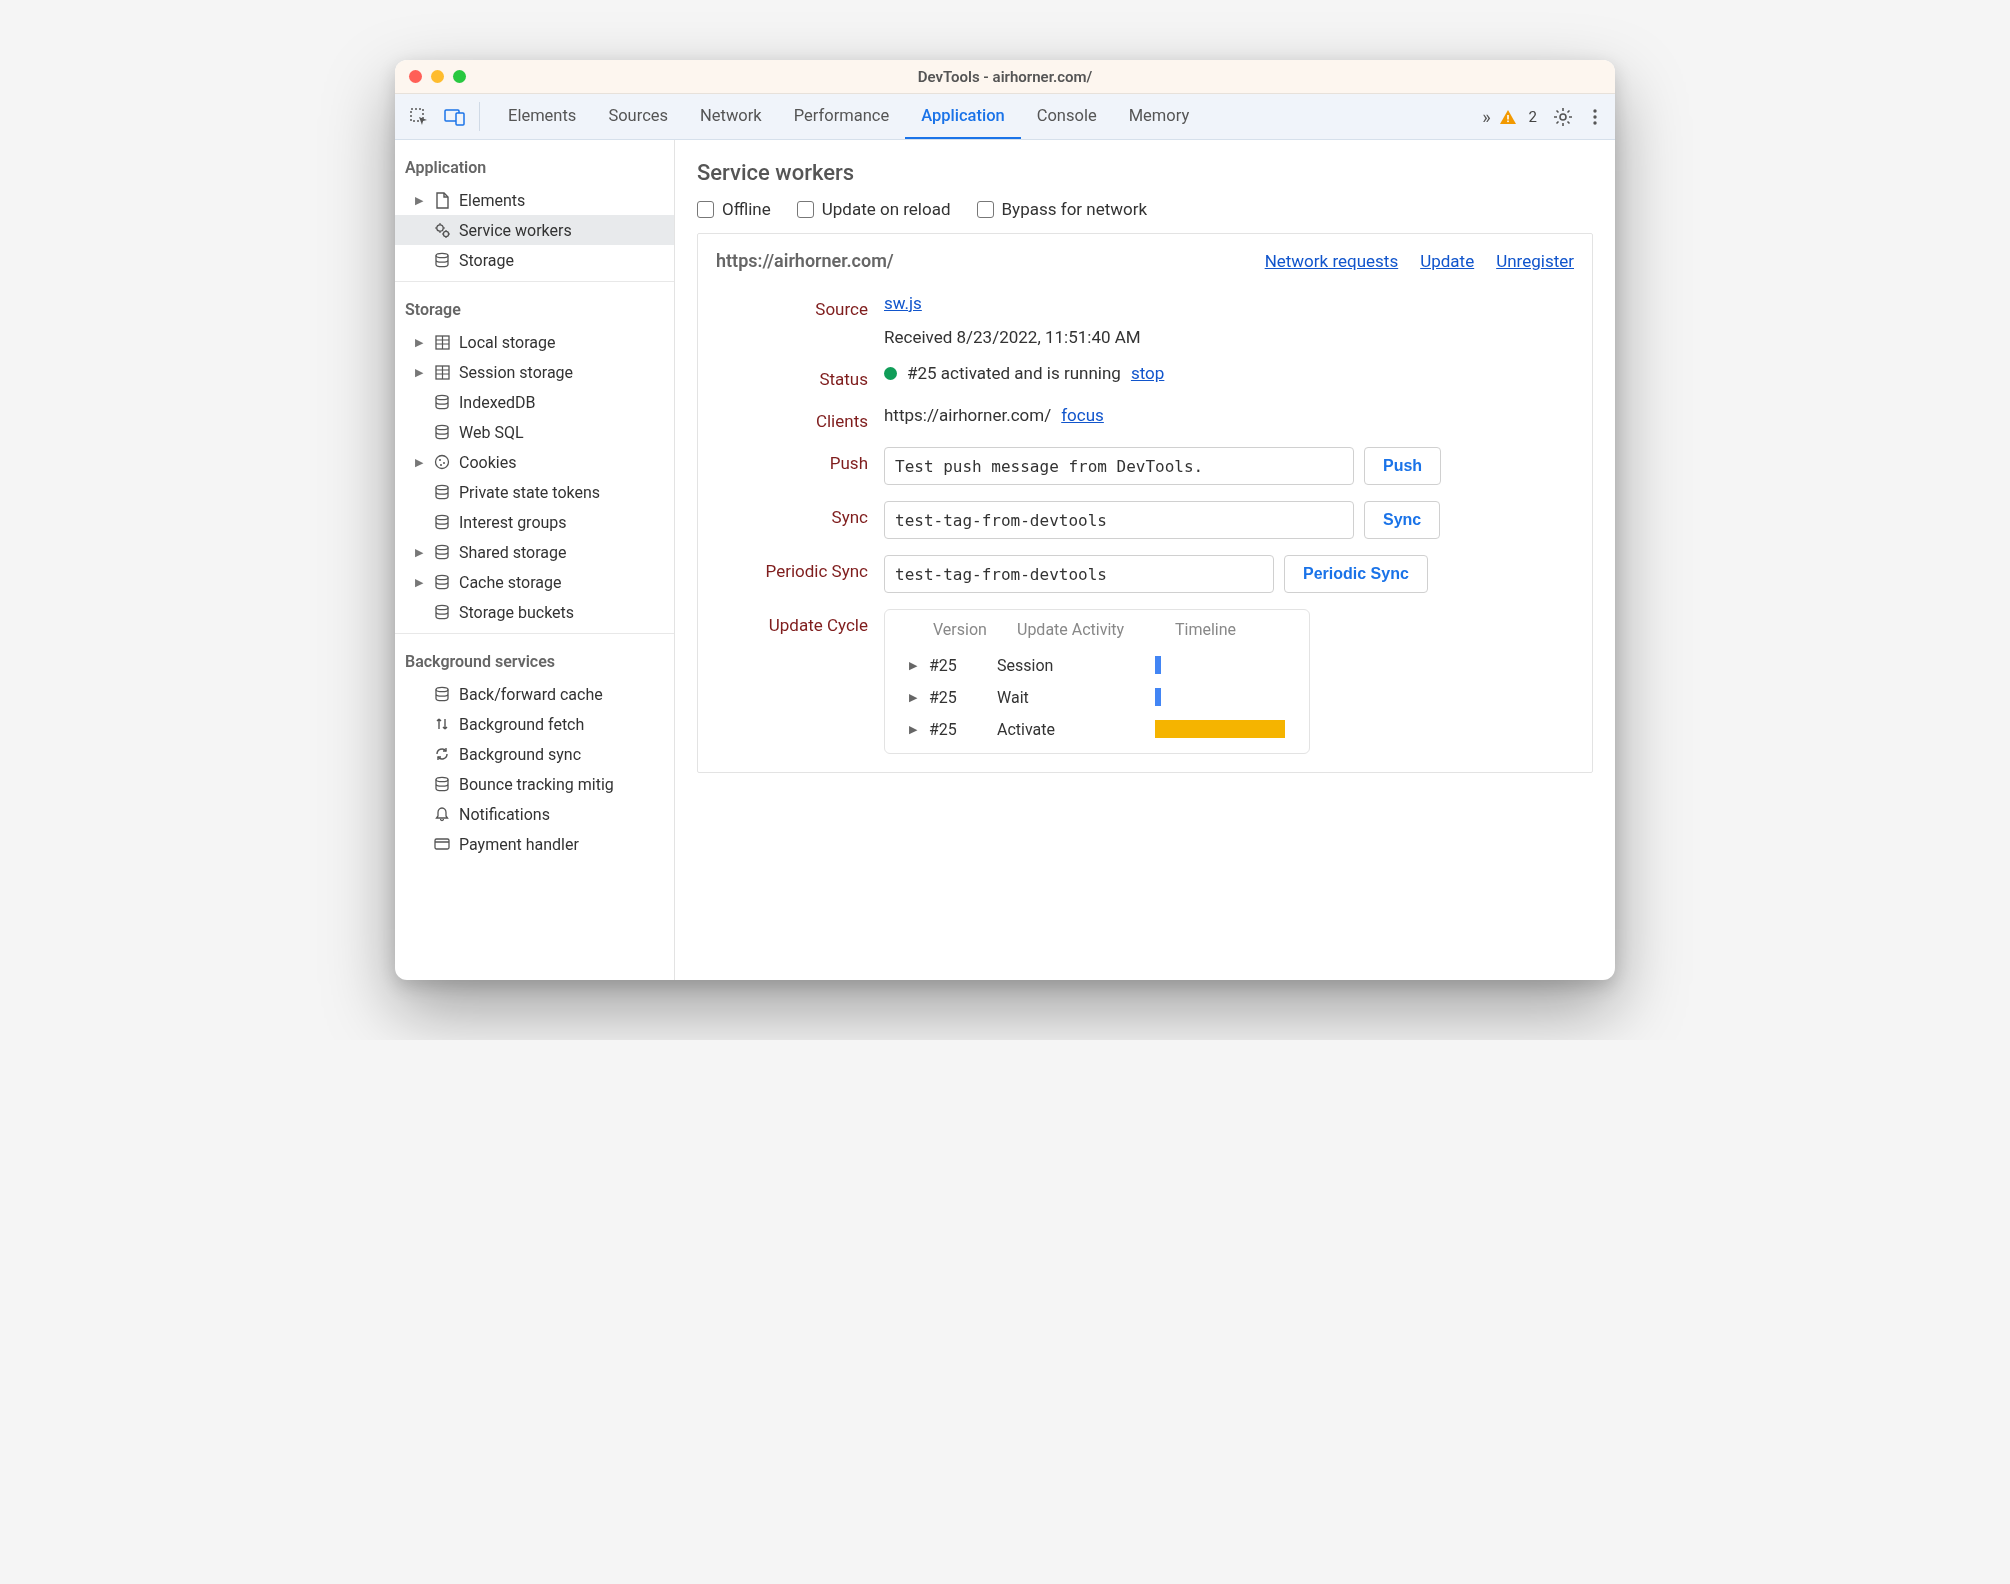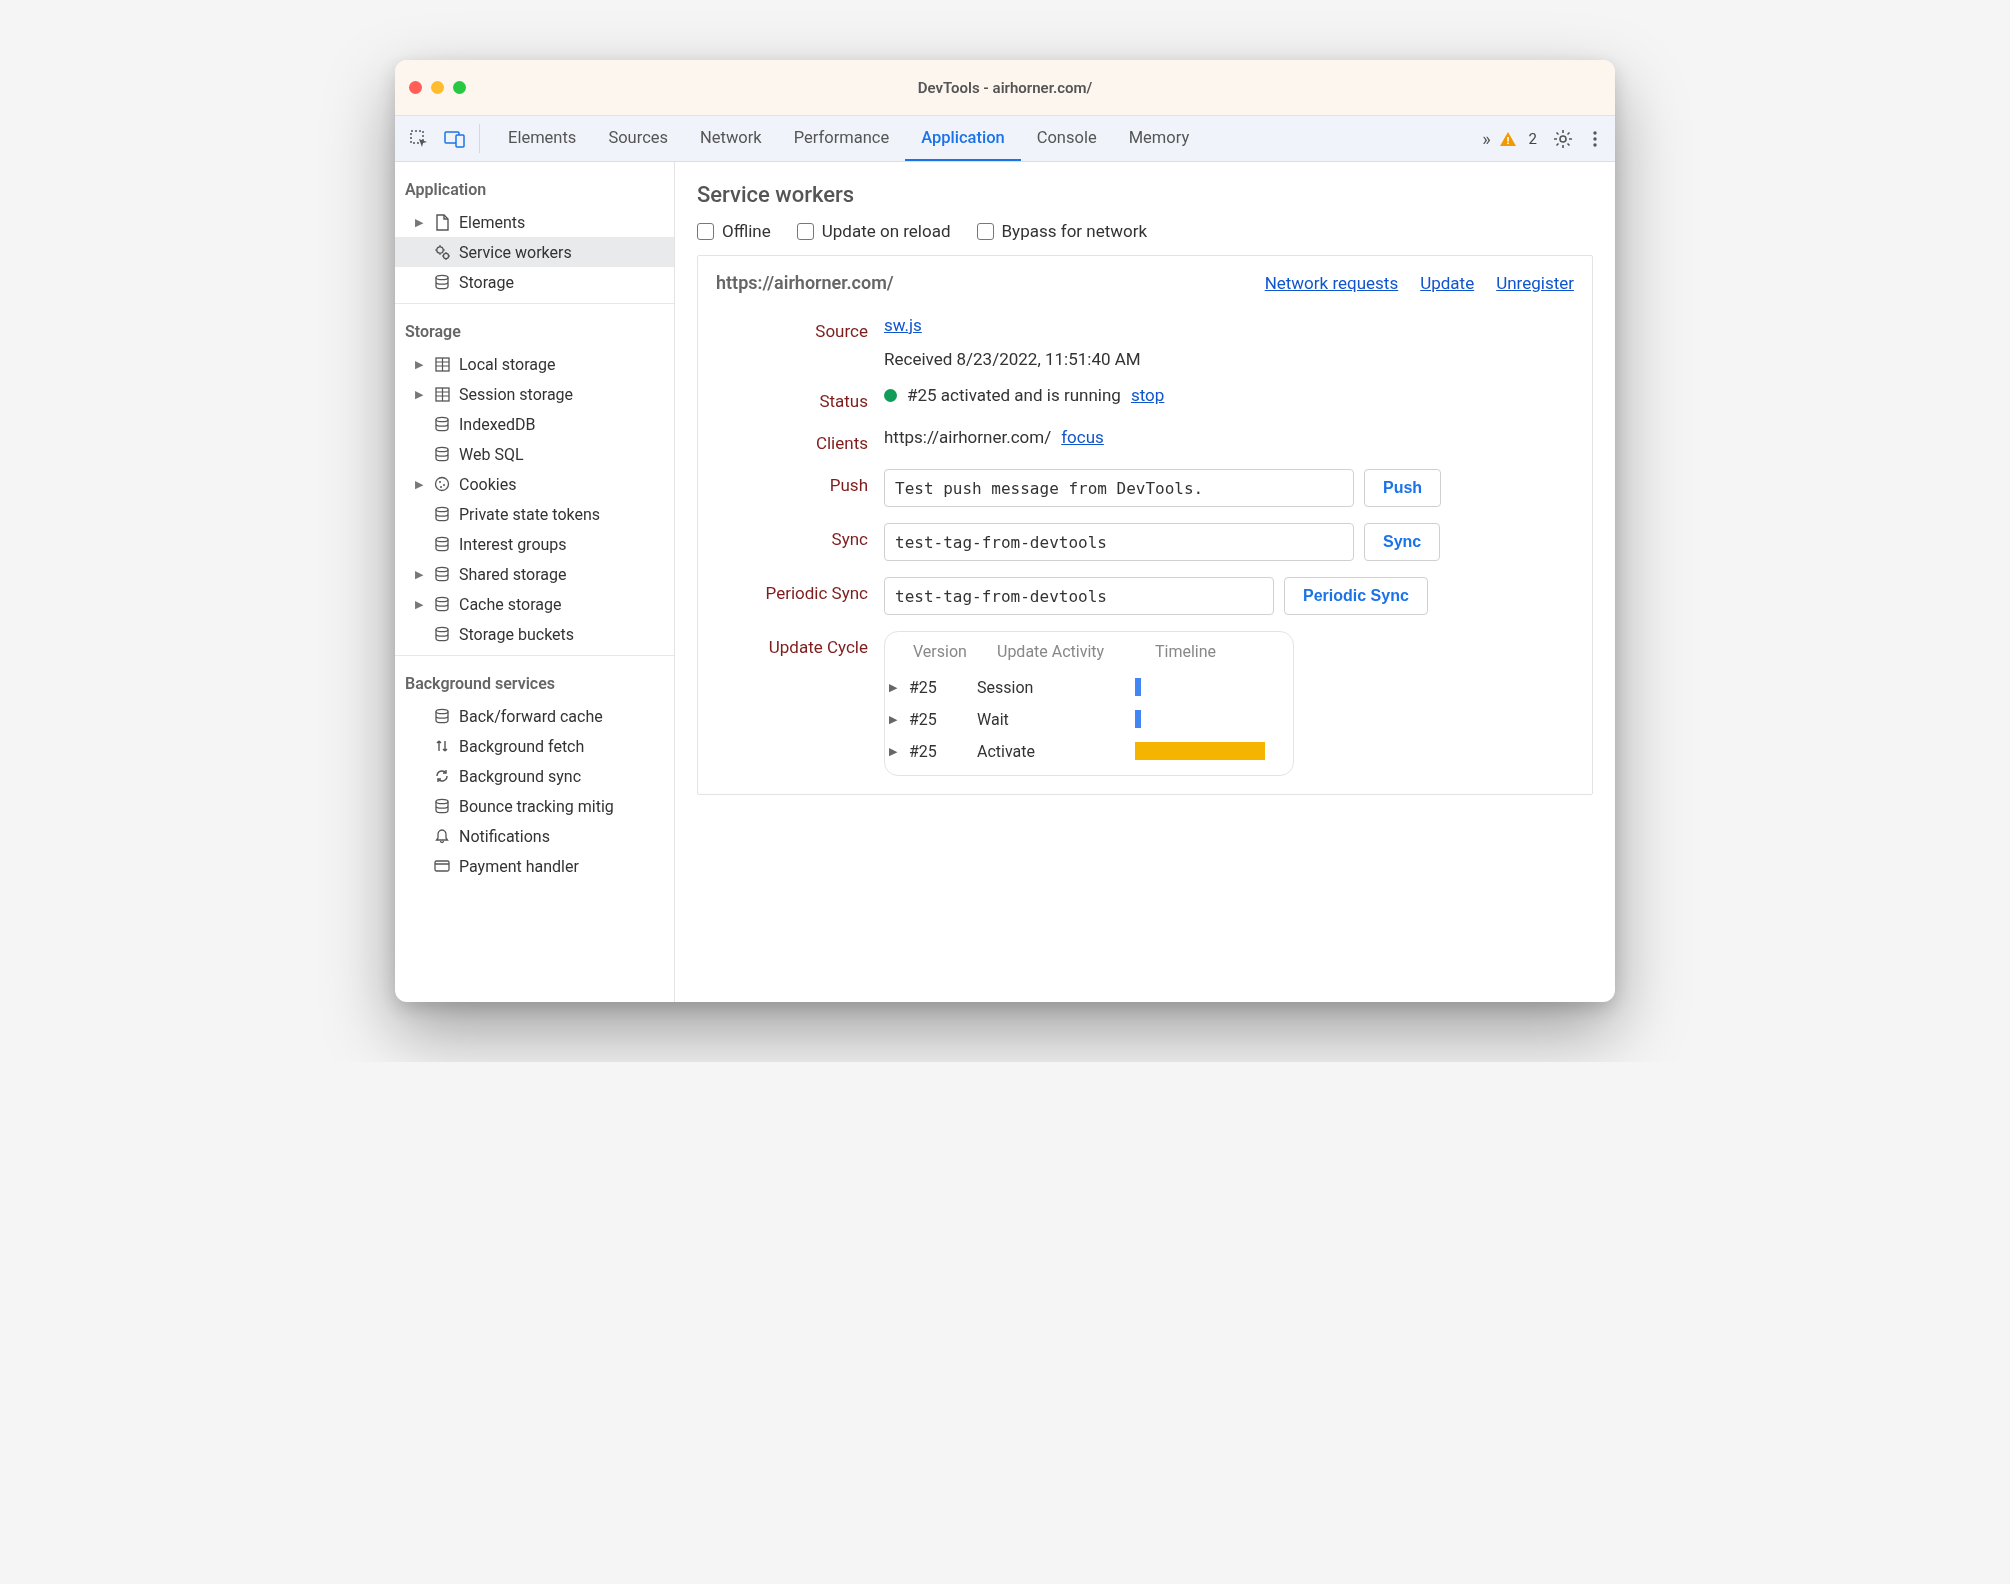--- a/index.html
+++ b/index.html
@@ -13,21 +13,21 @@
   }
   .window {
     width: 1220px;
     margin: 0 auto;
     background: #fff;
     border-radius: 12px;
     box-shadow: 0 30px 70px rgba(0,0,0,0.35), 0 6px 18px rgba(0,0,0,0.15);
     overflow: hidden;
   }
   .titlebar {
-    height: 56px;
+    height: 34px;
     background: #fdf6ef;
     display: flex;
     align-items: center;
     padding: 0 14px;
     position: relative;
     border-bottom: 1px solid #e7e1da;
   }
   .traffic { display: flex; gap: 9px; }
   .dot { width: 13px; height: 13px; border-radius: 50%; }
   .dot.red { background: #ff5f57; }
@@ -102,22 +102,22 @@
   .green-dot { width:13px; height:13px; background:#109d58; border-radius:50%; display:inline-block;}
   .input-text {
     flex:1; max-width:470px; border:1px solid #d0d0d0; border-radius:4px; height:38px; padding:0 10px;
     font-family: ui-monospace, "SF Mono", Menlo, Consolas, monospace; font-size:16px; color:#333;
   }
   .btn {
     border:1px solid #d0d0d0; background:#fff; color:#1a73e8; font-weight:600; font-size:16px;
     height:38px; padding:0 18px; border-radius:4px; cursor:pointer;
   }
   .uc-table {
-    border:1px solid #e3e3e3; border-top:1px solid #e3e3e3; border-radius:14px; min-width:410px;
-    padding: 10px 4px 8px;
+    border:1px solid #e3e3e3; border-top:1px solid #e3e3e3; border-radius:6px; min-width:410px;
+    padding: 10px 24px 8px;
   }
   .uc-head { display:flex; color:#888; font-size:16px; margin-bottom:10px; gap:10px;}
   .uc-col-v { width:74px;}
   .uc-col-a { width:148px;}
   .uc-col-t { flex:1;}
   .uc-row { display:flex; align-items:center; gap:10px; height:32px;}
   .uc-chev { width:10px; font-size:11px; color:#666;}
   .uc-ver { width:58px; color:#333; font-size:16px;}
   .uc-act { width:148px; color:#333; font-size:16px;}
   .tl-tick { width:6px; height:18px; background:#4285f4; display:inline-block;}

